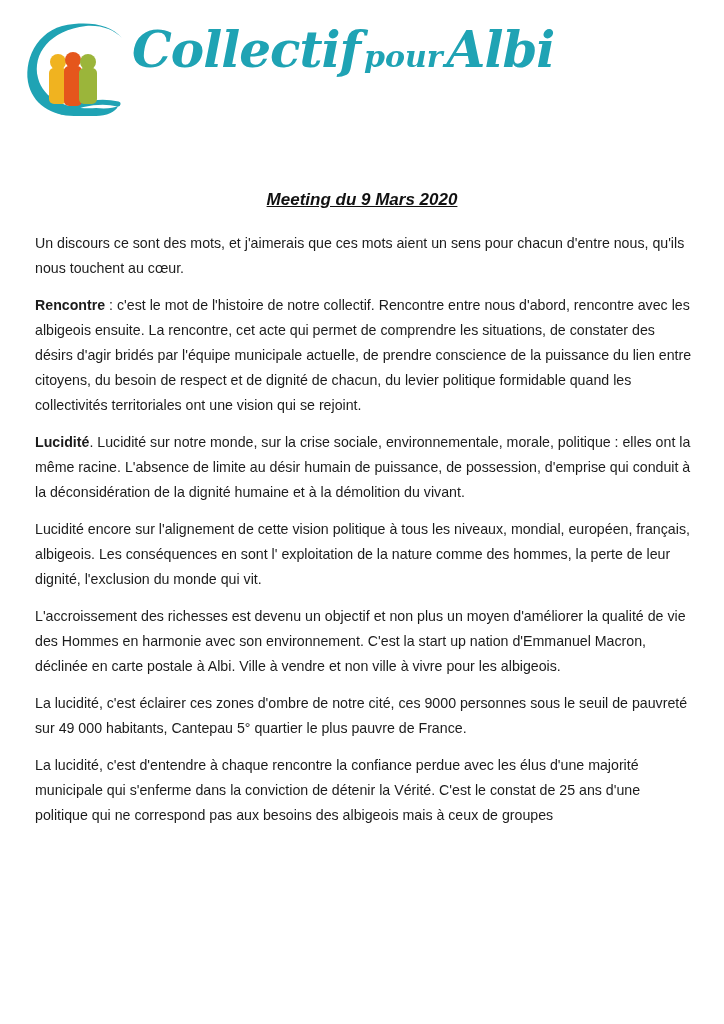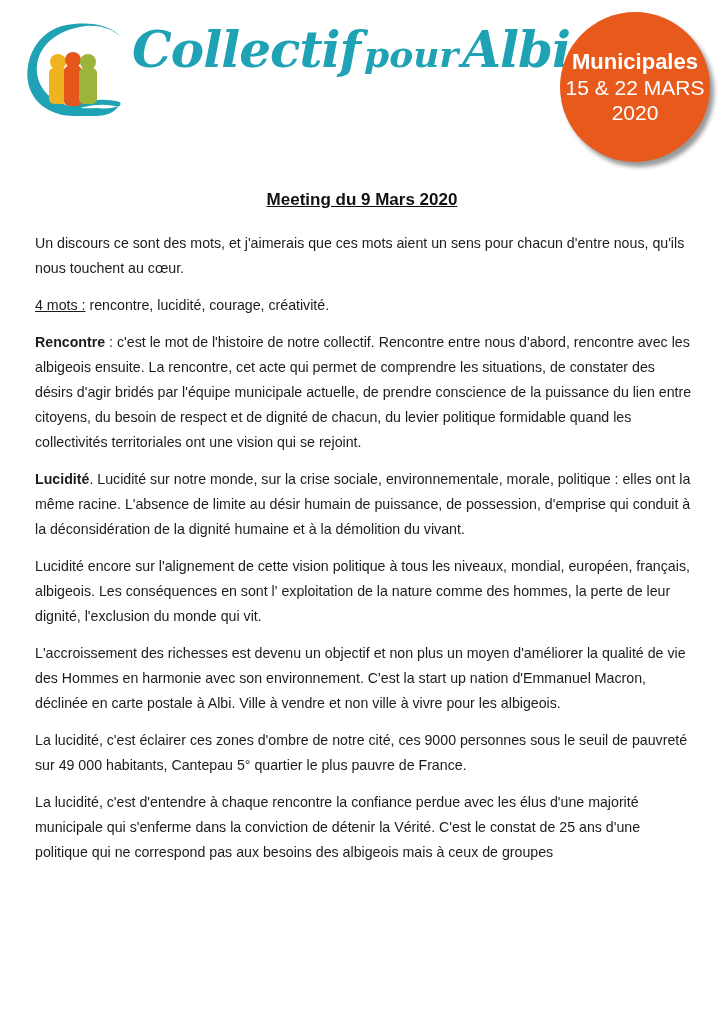--- a/index.html
+++ b/index.html
@@ -4,38 +4,38 @@
 <style>
   html, body { margin: 0; padding: 0; background: #ffffff; }
   body { width: 724px; height: 1024px; position: relative; overflow: hidden;
          font-family: "Liberation Sans", sans-serif; color: #1a1a1a; }
 
   .header { position: absolute; left: 0; top: 0; width: 724px; height: 170px; }
   .logo-mark { position: absolute; left: 22px; top: 16px; width: 100px; height: 110px; }
   .brand-title { position: absolute; left: 132px; top: 20px; font-family: "DejaVu Serif", serif;
                  font-style: italic; font-weight: bold; color: #1fa3b4; white-space: nowrap; }
   .brand-title .big { font-size: 50px; letter-spacing: -1px; margin-top: 41px; }
-  .brand-title .small { font-size: 36px; margin: 0 4px; }
+  .brand-title .small { font-size: 30px; margin: 0 4px; }
   .tagline { position: absolute; left: 138px; top: 108px; font-size: 17.5px; font-weight: normal;
              letter-spacing: 0.4px; white-space: nowrap; font-family: "Liberation Sans", sans-serif; }
   .tag-dem { color: #f0b320; }
   .tag-sol { color: #e5561c; }
   .tag-eco { color: #9bb53a; }
   .tag-dot { color: #1fa3b4; margin: 0 6px; }
 
   .badge { position: absolute; left: 560px; top: 12px; width: 150px; height: 150px; border-radius: 50%;
            background: #e85a1b; box-shadow: 4px 5px 4px #9a9a9a;
            display: flex; flex-direction: column; align-items: center; justify-content: center;
            color: #ffffff; font-family: "Liberation Sans", sans-serif; text-align: center; }
   .badge .l1 { font-size: 22px; font-weight: bold; line-height: 26px; }
   .badge .l2 { font-size: 21px; line-height: 25px; }
   .badge .l3 { font-size: 21px; line-height: 25px; }
 
   .doc-title { position: absolute; left: 0; width: 724px; top: 190px; text-align: center;
-               font-size: 17px; font-weight: bold; text-decoration: underline; color: #111; }
+               font-size: 17px; font-weight: bold; text-decoration: underline; color: #111; font-style: italic; }
 
   .content { position: absolute; left: 35px; top: 231px; width: 660px;
              font-family: "Liberation Sans", sans-serif; font-size: 14.2px; line-height: 25px; color: #1c1c1c; }
   .content p { margin: 0 0 12px 0; }
   .content .u { text-decoration: underline; }
   .content b { font-weight: bold; }
 </style>
 </head>
 <body>
 
@@ -49,31 +49,25 @@
     <rect x="42" y="50" width="18" height="40" rx="5" fill="#e5561c"></rect>
     <circle cx="66" cy="46" r="8" fill="#9bb53a"></circle>
     <rect x="57" y="52" width="18" height="36" rx="5" fill="#9bb53a"></rect>
   </svg>
 
   <div class="brand-title">
     <span class="big">Collectif</span><span class="small">pour</span><span class="big">Albi</span>
   </div>
 
 
-  <div class="badge">
-    <div class="l1">Municipales</div>
-    <div class="l2">15 &amp; 22 MARS</div>
-    <div class="l3">2020</div>
-  </div>
 </div>
 
 <div class="doc-title">Meeting du 9 Mars 2020</div>
 
 <div class="content">
   <p>Un discours ce sont des mots, et j'aimerais que ces mots aient un sens pour chacun d'entre nous, qu'ils nous touchent au cœur.</p>
-  <p><span class="u">4 mots :</span><span> rencontre, lucidité, courage, créativité.</span></p>
   <p><b>Rencontre</b><span> : c'est le mot de l'histoire de notre collectif. Rencontre entre nous d'abord, rencontre  avec les albigeois ensuite. La rencontre, cet acte qui permet de comprendre les situations, de constater des désirs d'agir bridés par l'équipe municipale actuelle, de prendre conscience de la puissance du lien entre citoyens, du besoin de respect et de dignité de chacun, du levier politique formidable quand les collectivités territoriales ont une vision qui se rejoint.</span></p>
   <p><b>Lucidité</b><span>. Lucidité sur notre monde, sur la crise sociale, environnementale, morale, politique : elles ont la même racine. L'absence de limite au désir humain de puissance, de possession, d'emprise qui conduit à la déconsidération de la dignité humaine et à la démolition du vivant.</span></p>
   <p>Lucidité encore sur l'alignement de cette vision politique à tous les niveaux, mondial, européen, français, albigeois. Les conséquences en sont l' exploitation de la nature comme des hommes, la perte de leur dignité, l'exclusion du monde qui vit.</p>
   <p>L'accroissement des richesses est devenu un objectif et non plus un moyen d'améliorer la qualité de vie des Hommes en harmonie avec son environnement. C'est la start up nation d'Emmanuel Macron, déclinée en carte postale à Albi. Ville à vendre et non ville à vivre pour les albigeois.</p>
   <p>La lucidité, c'est éclairer ces zones d'ombre de notre cité, ces 9000 personnes sous le seuil de pauvreté sur 49 000 habitants, Cantepau 5° quartier le plus pauvre de France.</p>
   <p>La lucidité, c'est d'entendre à chaque rencontre la confiance perdue avec les élus d'une majorité municipale qui s'enferme dans la conviction de détenir la Vérité. C'est le constat de 25 ans d'une politique qui ne correspond pas aux besoins des albigeois mais à ceux de groupes</p>
 </div>
 
 </body></html>

